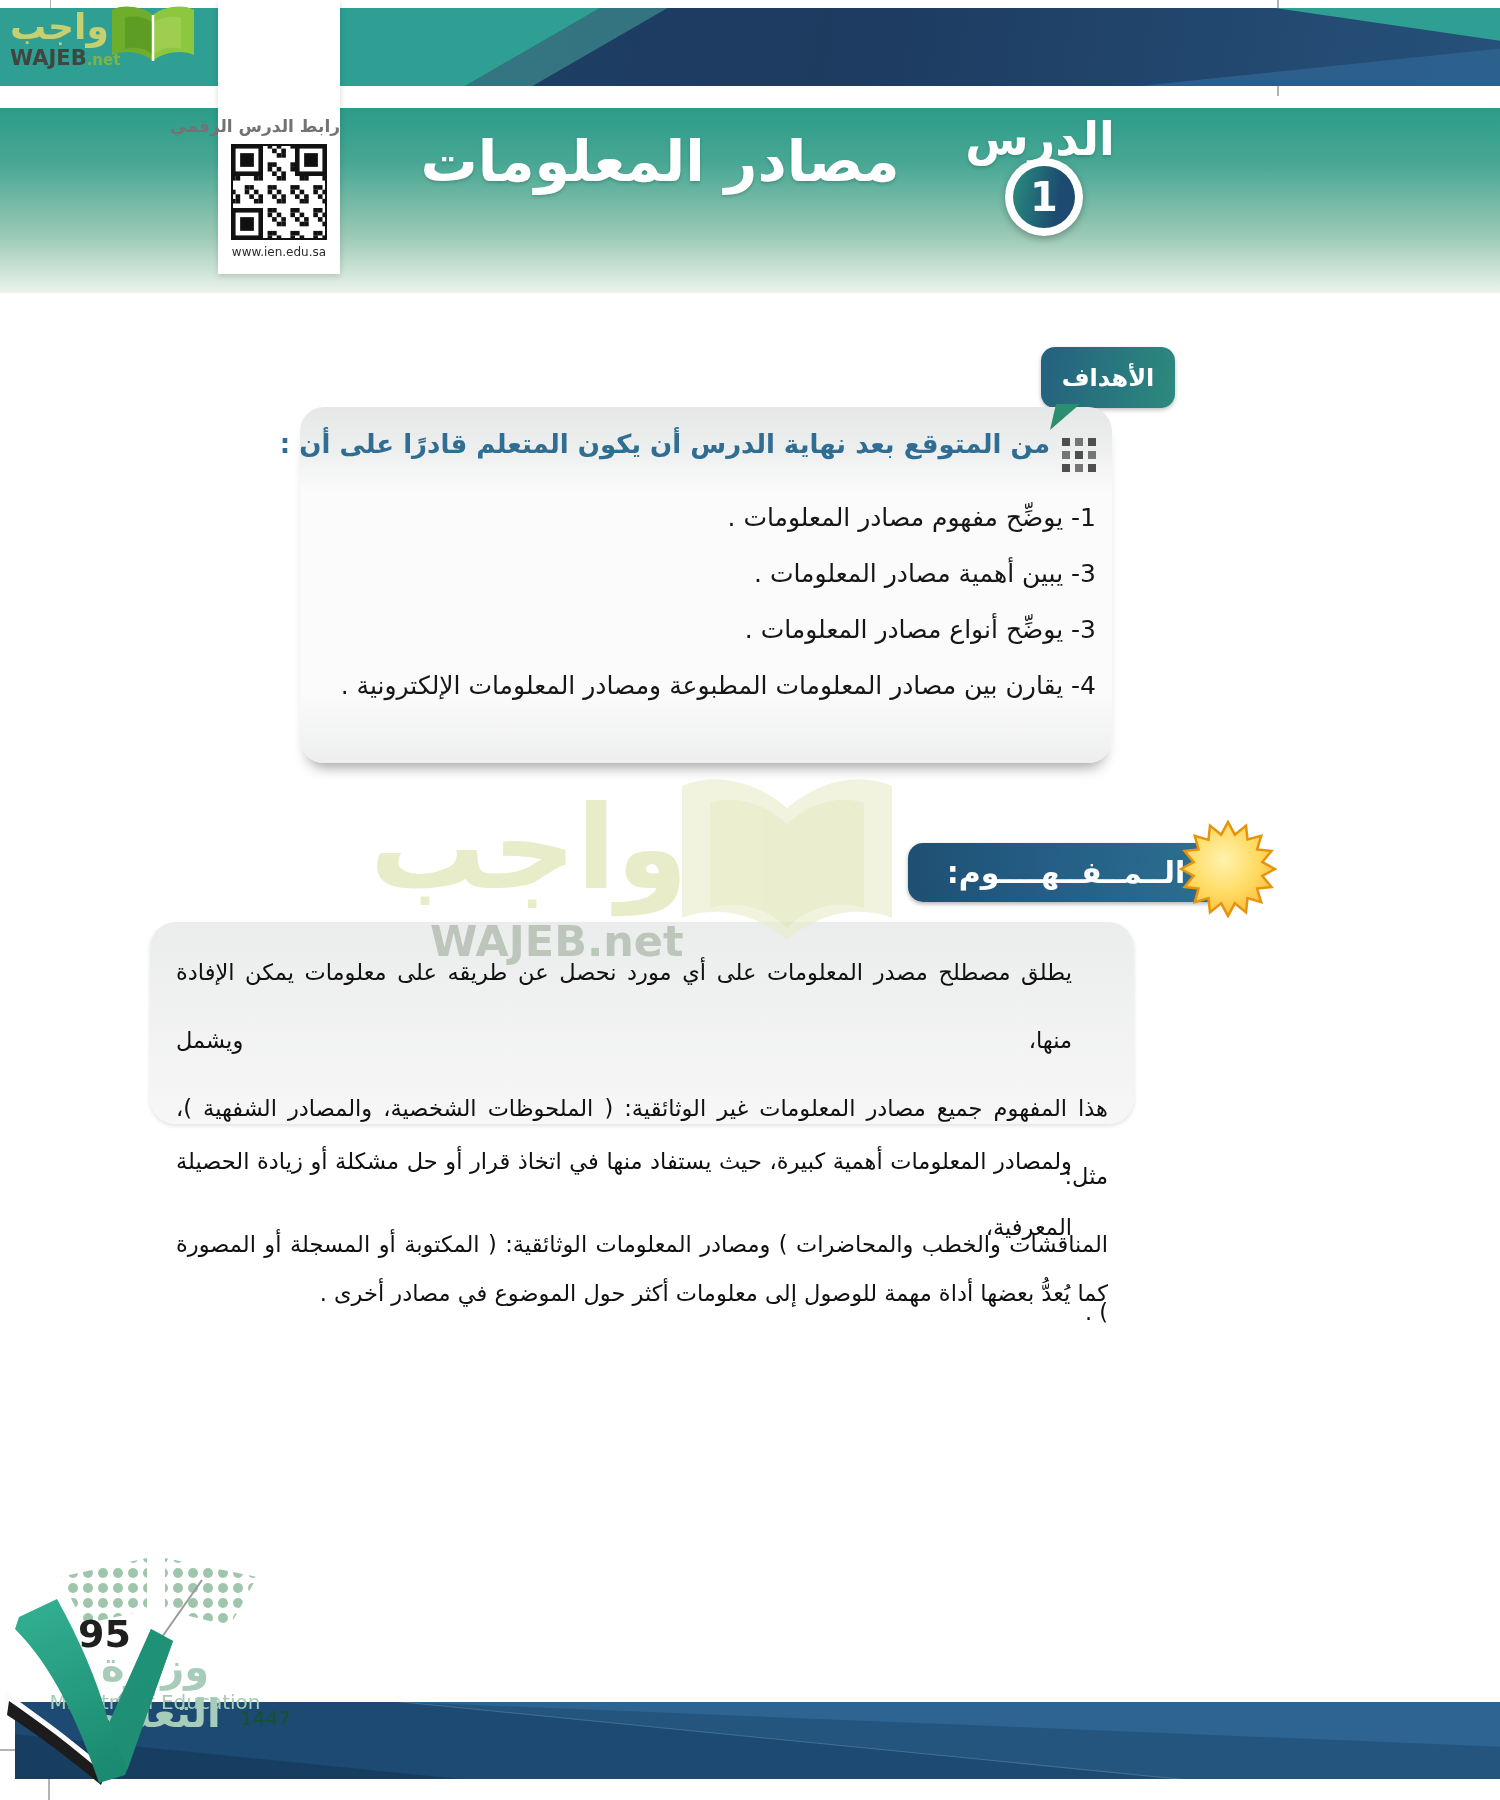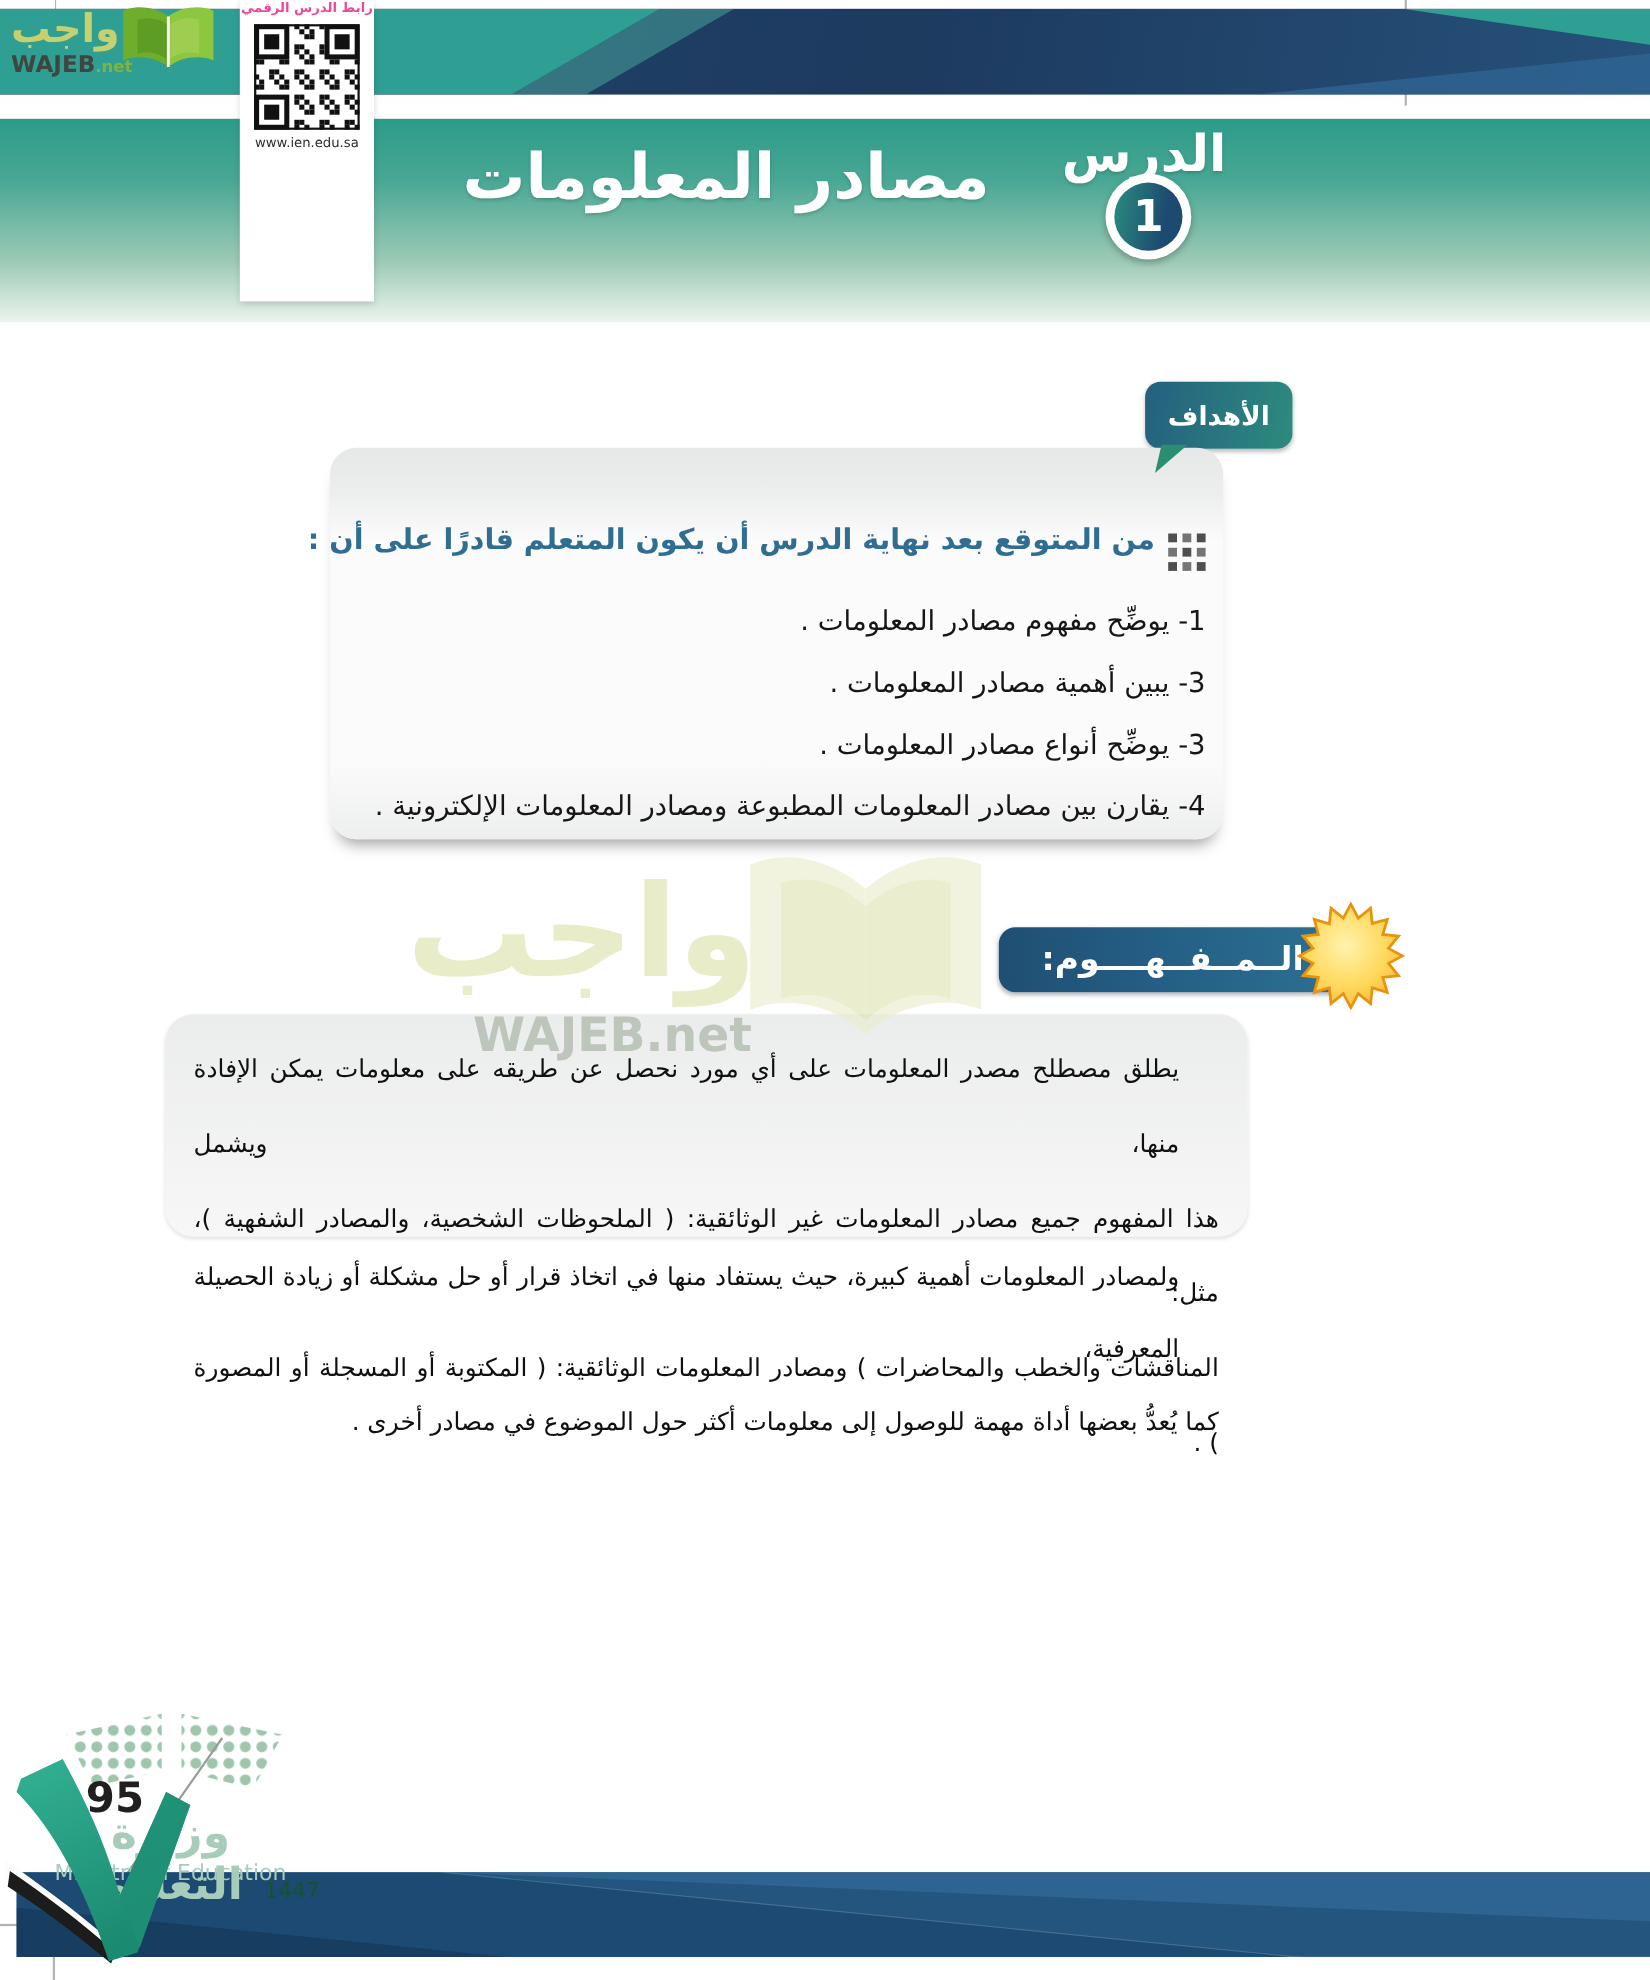--- a/index.html
+++ b/index.html
@@ -37,21 +37,21 @@
   .lesson-circle{position:absolute;left:1005px;top:158px;width:78px;height:78px;border-radius:50%;
                  background:#ffffff;box-shadow:0 3px 7px rgba(0,0,0,.28);z-index:2;}
   .lesson-circle .inner{position:absolute;inset:8px;border-radius:50%;
                  background:linear-gradient(100deg,#2a8d80 0%,#1c4a70 72%);
                  display:flex;align-items:center;justify-content:center;}
   .lesson-circle .inner span{color:#fff;font-size:40px;font-weight:bold;}
 
   
   .qr-panel{position:absolute;left:218px;top:0;width:122px;height:274px;background:#ffffff;z-index:3;
             box-shadow:0 2px 6px rgba(0,0,0,.15);}
-  .qr-label{text-align:center;font-size:12px;font-weight:bold;color:#ec4899;direction:rtl;white-space:nowrap;}
+  .qr-label{margin-top:116px;text-align:center;font-size:17px;font-weight:bold;color:#737373;direction:rtl;white-space:nowrap;}
   .qr-svg{display:block;margin:8px auto 5px auto;width:96px;height:96px;background:#fff;outline:2px solid #111;outline-offset:-2px;}
   .qr-url{text-align:center;font-size:12px;color:#2c2c2c;}
 
   
   .site-logo{position:absolute;left:8px;top:4px;width:205px;height:66px;z-index:4;}
   .logo-ar{position:absolute;left:2px;top:2px;font-size:36px;font-weight:bold;color:#c7d06e;direction:rtl;}
   .logo-en{position:absolute;left:2px;top:42px;font-size:21px;font-weight:bold;color:#3f463f;}
   .logo-en .net{color:#7fb43e;font-size:15px;}
   .logo-book{position:absolute;left:98px;top:0;}
 
@@ -59,21 +59,21 @@
   .objectives-tab{position:absolute;left:1041px;top:347px;width:134px;height:61px;border-radius:14px;z-index:2;
                   background:linear-gradient(100deg,#24607f 0%,#2d8a7e 100%);
                   display:flex;align-items:center;justify-content:center;
                   color:#fff;font-size:24px;font-weight:bold;direction:rtl;
                   box-shadow:0 2px 4px rgba(0,0,0,.25);}
   .tab-tail{position:absolute;left:1050px;top:404px;width:30px;height:26px;background:#2b8d72;
             clip-path:polygon(0 100%,20% 0,100% 0);z-index:3;}
   .objectives-box{position:absolute;left:300px;top:407px;width:812px;height:356px;border-radius:24px;z-index:2;
                   background:linear-gradient(180deg,#e6e8e7 0%,#edefee 12%,#fbfbfb 24%,#fbfbfb 80%,#edefee 100%);
                   box-shadow:0 12px 14px -8px rgba(0,0,0,.38);direction:rtl;box-sizing:border-box;}
-  .obj-head{display:flex;align-items:flex-start;gap:12px;padding:22px 16px 0 20px;direction:rtl;margin-top:47px;}
+  .obj-head{display:flex;align-items:flex-start;gap:12px;padding:22px 16px 0 20px;direction:rtl;}
   .dots-grid{display:grid;grid-template-columns:repeat(3,8px);gap:5px;margin-top:9px;}
   .dots-grid span{width:8px;height:8px;background:#4f4f4f;display:block;}
   .dots-grid span:nth-child(2n){background:#757575;}
   .obj-intro{font-size:26px;font-weight:bold;color:#2f6d92;white-space:nowrap;}
   .obj-items{padding:18px 16px 0 30px;}
   .obj-item{font-size:25px;line-height:56px;color:#161616;white-space:nowrap;direction:rtl;}
 
   
   .watermark{position:absolute;left:0;top:0;z-index:5;pointer-events:none;}
   .wm-book{position:absolute;left:672px;top:768px;opacity:.62;}

